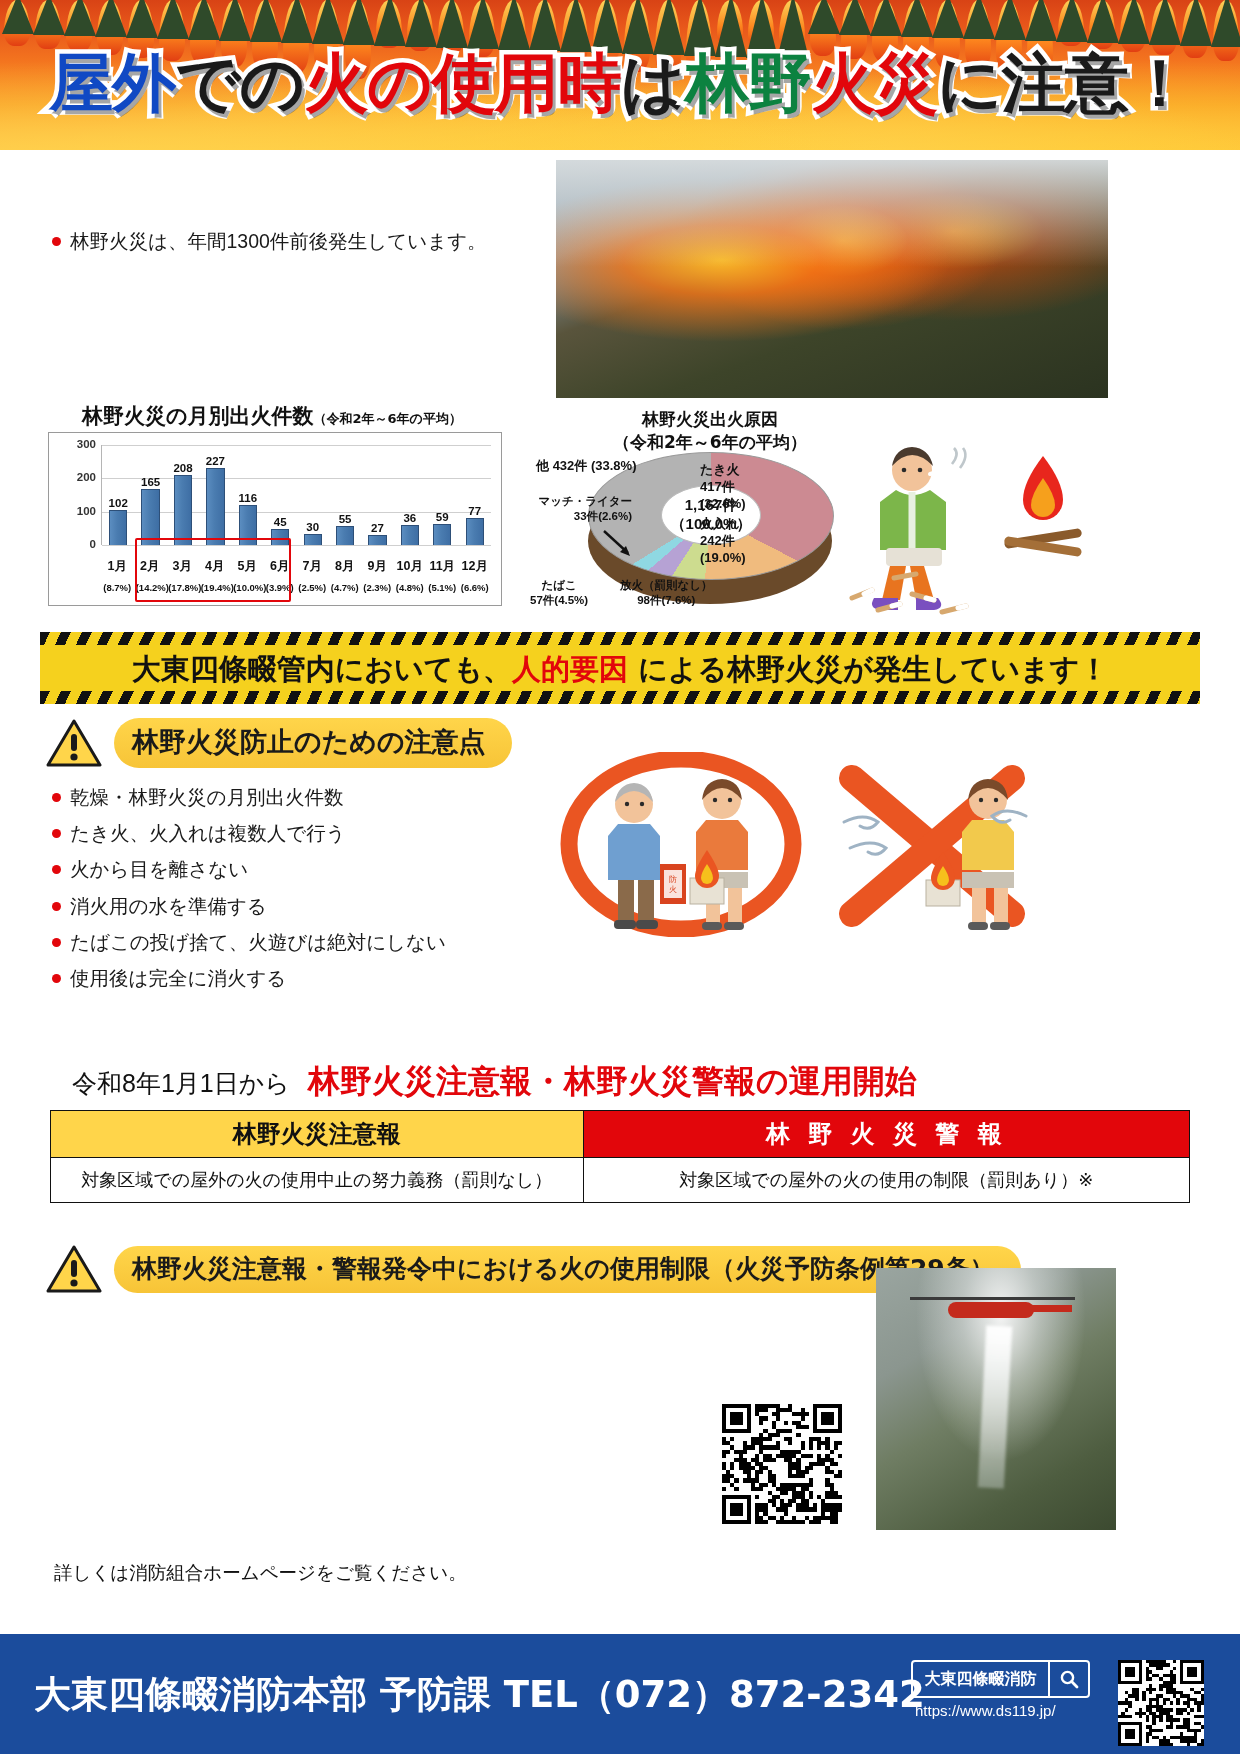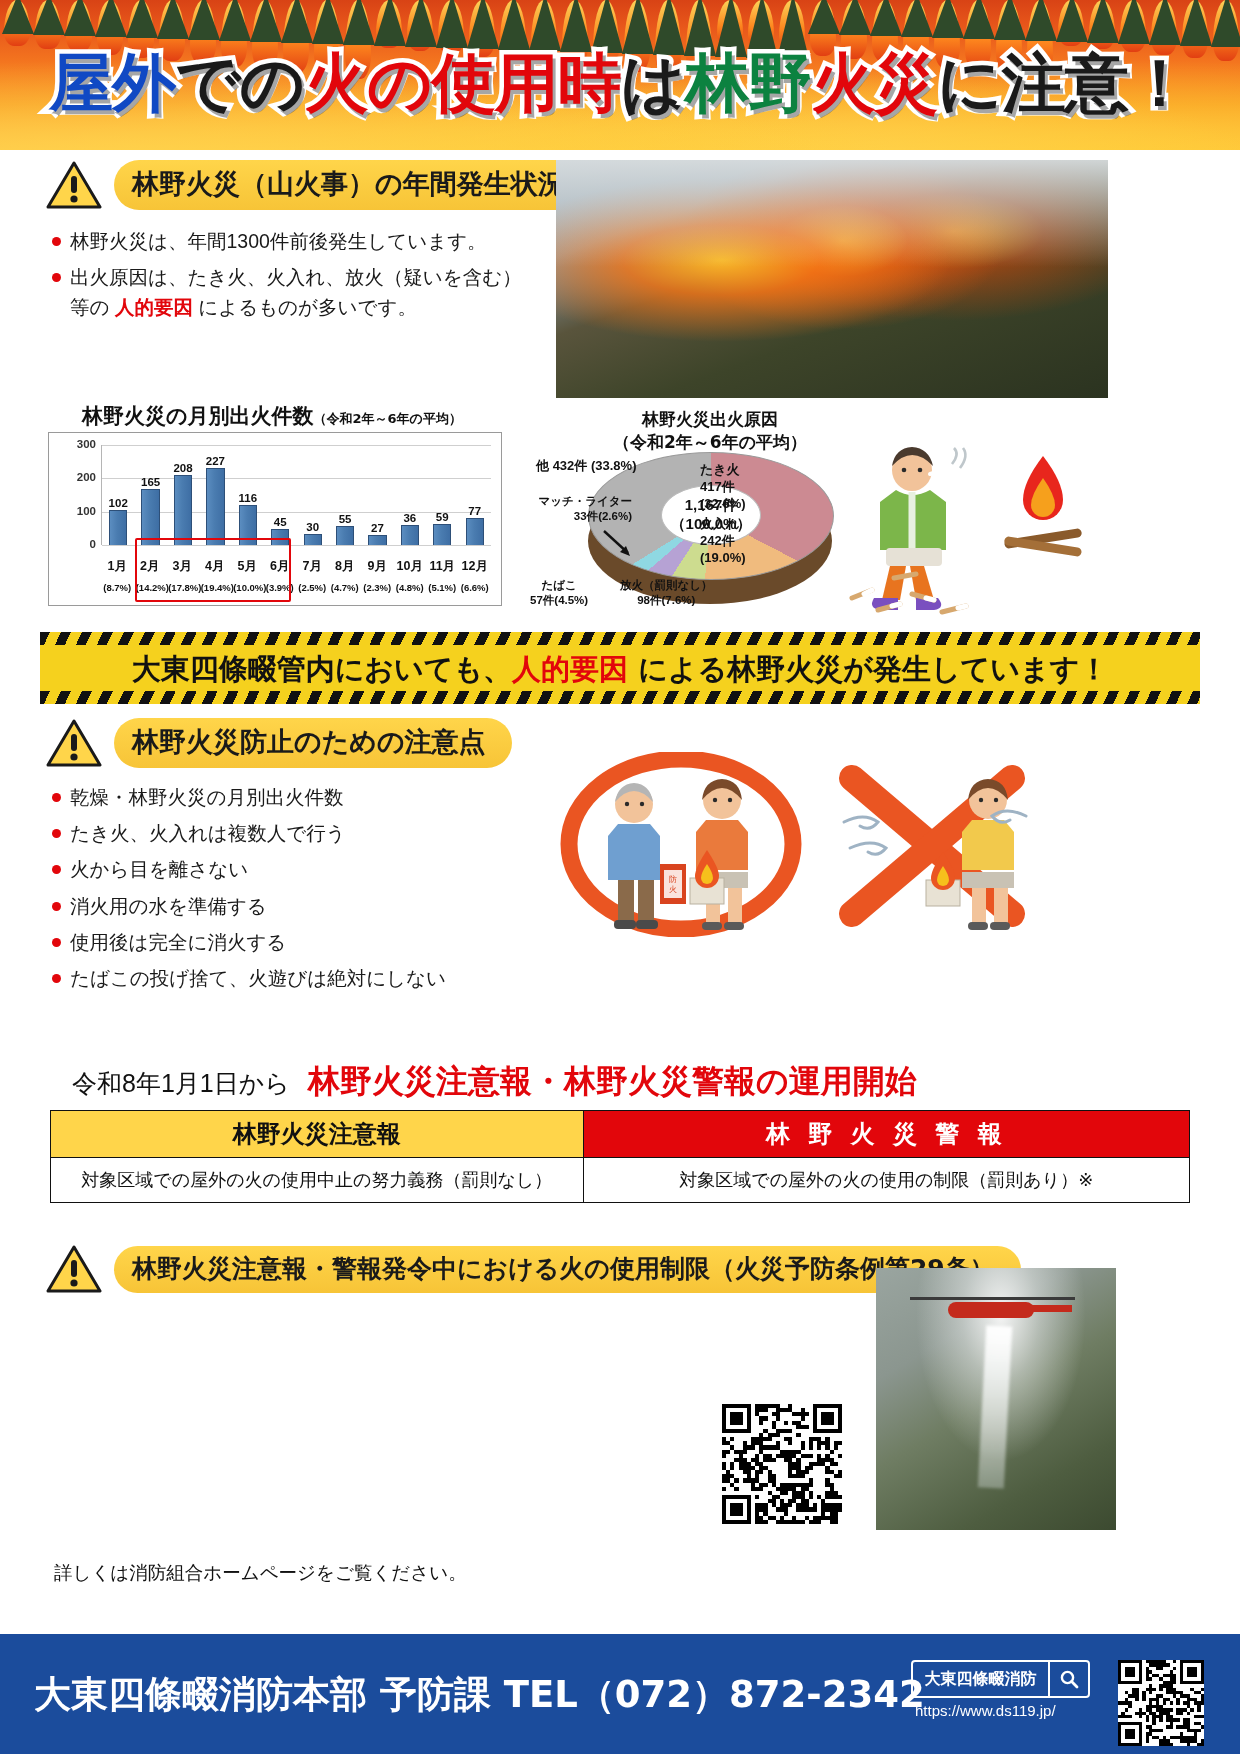--- a/index.html
+++ b/index.html
@@ -243,34 +243,23 @@
         <div class="tree" style="left: 1056px; border-bottom-width: 48px;"></div>
         <div class="tree" style="left: 1087px; border-bottom-width: 49px;"></div>
         <div class="tree" style="left: 1118px; border-bottom-width: 50px;"></div>
         <div class="tree" style="left: 1149px; border-bottom-width: 51px;"></div>
         <div class="tree" style="left: 1180px; border-bottom-width: 52px;"></div>
         <div class="tree" style="left: 1211px; border-bottom-width: 53px;"></div>
       </div>
     <div class="hero-title" id="heroTitle"><span class="t-blue">屋外</span><span class="t-black">での</span><span class="t-red">火の使用時</span><span class="t-black">は</span><span class="t-green">林野</span><span class="t-red">火災</span><span class="t-black">に注意！</span></div>
   </div>
 
-  <div class="sec-head" style="left:46px;top:160px;">
-    <div class="warn-tri">
-      <svg width="56" height="50" viewBox="0 0 56 50">
-        <polygon points="28,3 54,47 2,47" fill="#ffd54a" stroke="#1a1a1a" stroke-width="3" stroke-linejoin="round"></polygon>
-        <rect x="25" y="16" width="6" height="17" rx="3" fill="#1a1a1a"></rect>
-        <circle cx="28" cy="39" r="3.6" fill="#1a1a1a"></circle>
-      </svg>
-    </div>
-    <div class="sec-pill">林野火災（山火事）の年間発生状況</div>
-  </div>
 
   <div class="bullets" style="left:50px;top:226px;width:490px;" id="s1bul">
       <div class="li"><span>林野火災は、年間1300件前後発生しています。</span></div>
-      <div class="li"><span>出火原因は、たき火、火入れ、放火（疑いを含む）等</span><span>の </span><span class="red-em">人的要因</span><span> によるものが多いです。</span></div>
     </div>
 
   <div class="photo photo-fire" style="left:556px;top:160px;width:552px;height:238px;">
     <div class="smoke"></div>
   </div>
 
   <div class="chart-title" style="left:82px;top:402px;">
     <span>林野火災の月別出火件数</span><span class="small">（令和2年～6年の平均）</span>
   </div>
 
@@ -481,22 +470,22 @@
       </svg>
     </div>
     <div class="sec-pill">林野火災防止のための注意点</div>
   </div>
 
   <div class="bullets" style="left:50px;top:782px;width:480px;" id="s2bul">
       <div class="li">乾燥・林野火災の月別出火件数</div>
       <div class="li">たき火、火入れは複数人で行う</div>
       <div class="li">火から目を離さない</div>
       <div class="li">消火用の水を準備する</div>
+      <div class="li">たばこの投げ捨て、火遊びは絶対にしない</div>
       <div class="li">使用後は完全に消火する</div>
-      <div class="li">たばこの投げ捨て、火遊びは絶対にしない</div>
     </div>
 
   <div class="clip" style="left:556px;top:752px;width:250px;height:185px;">
     <svg width="250" height="185" viewBox="0 0 250 185">
       <ellipse cx="125" cy="92" rx="112" ry="85" fill="none" stroke="#ea5522" stroke-width="17"></ellipse>
       <g>
         <circle cx="78" cy="52" r="19" fill="#f2c39a"></circle>
         <path d="M59 50 q19 -22 38 0 q-3 -18 -19 -19 q-16 1 -19 19z" fill="#b5b5b5"></path>
         <circle cx="71" cy="52" r="2.2" fill="#2a2a2a"></circle>
           <circle cx="86" cy="52" r="2.2" fill="#2a2a2a"></circle>

